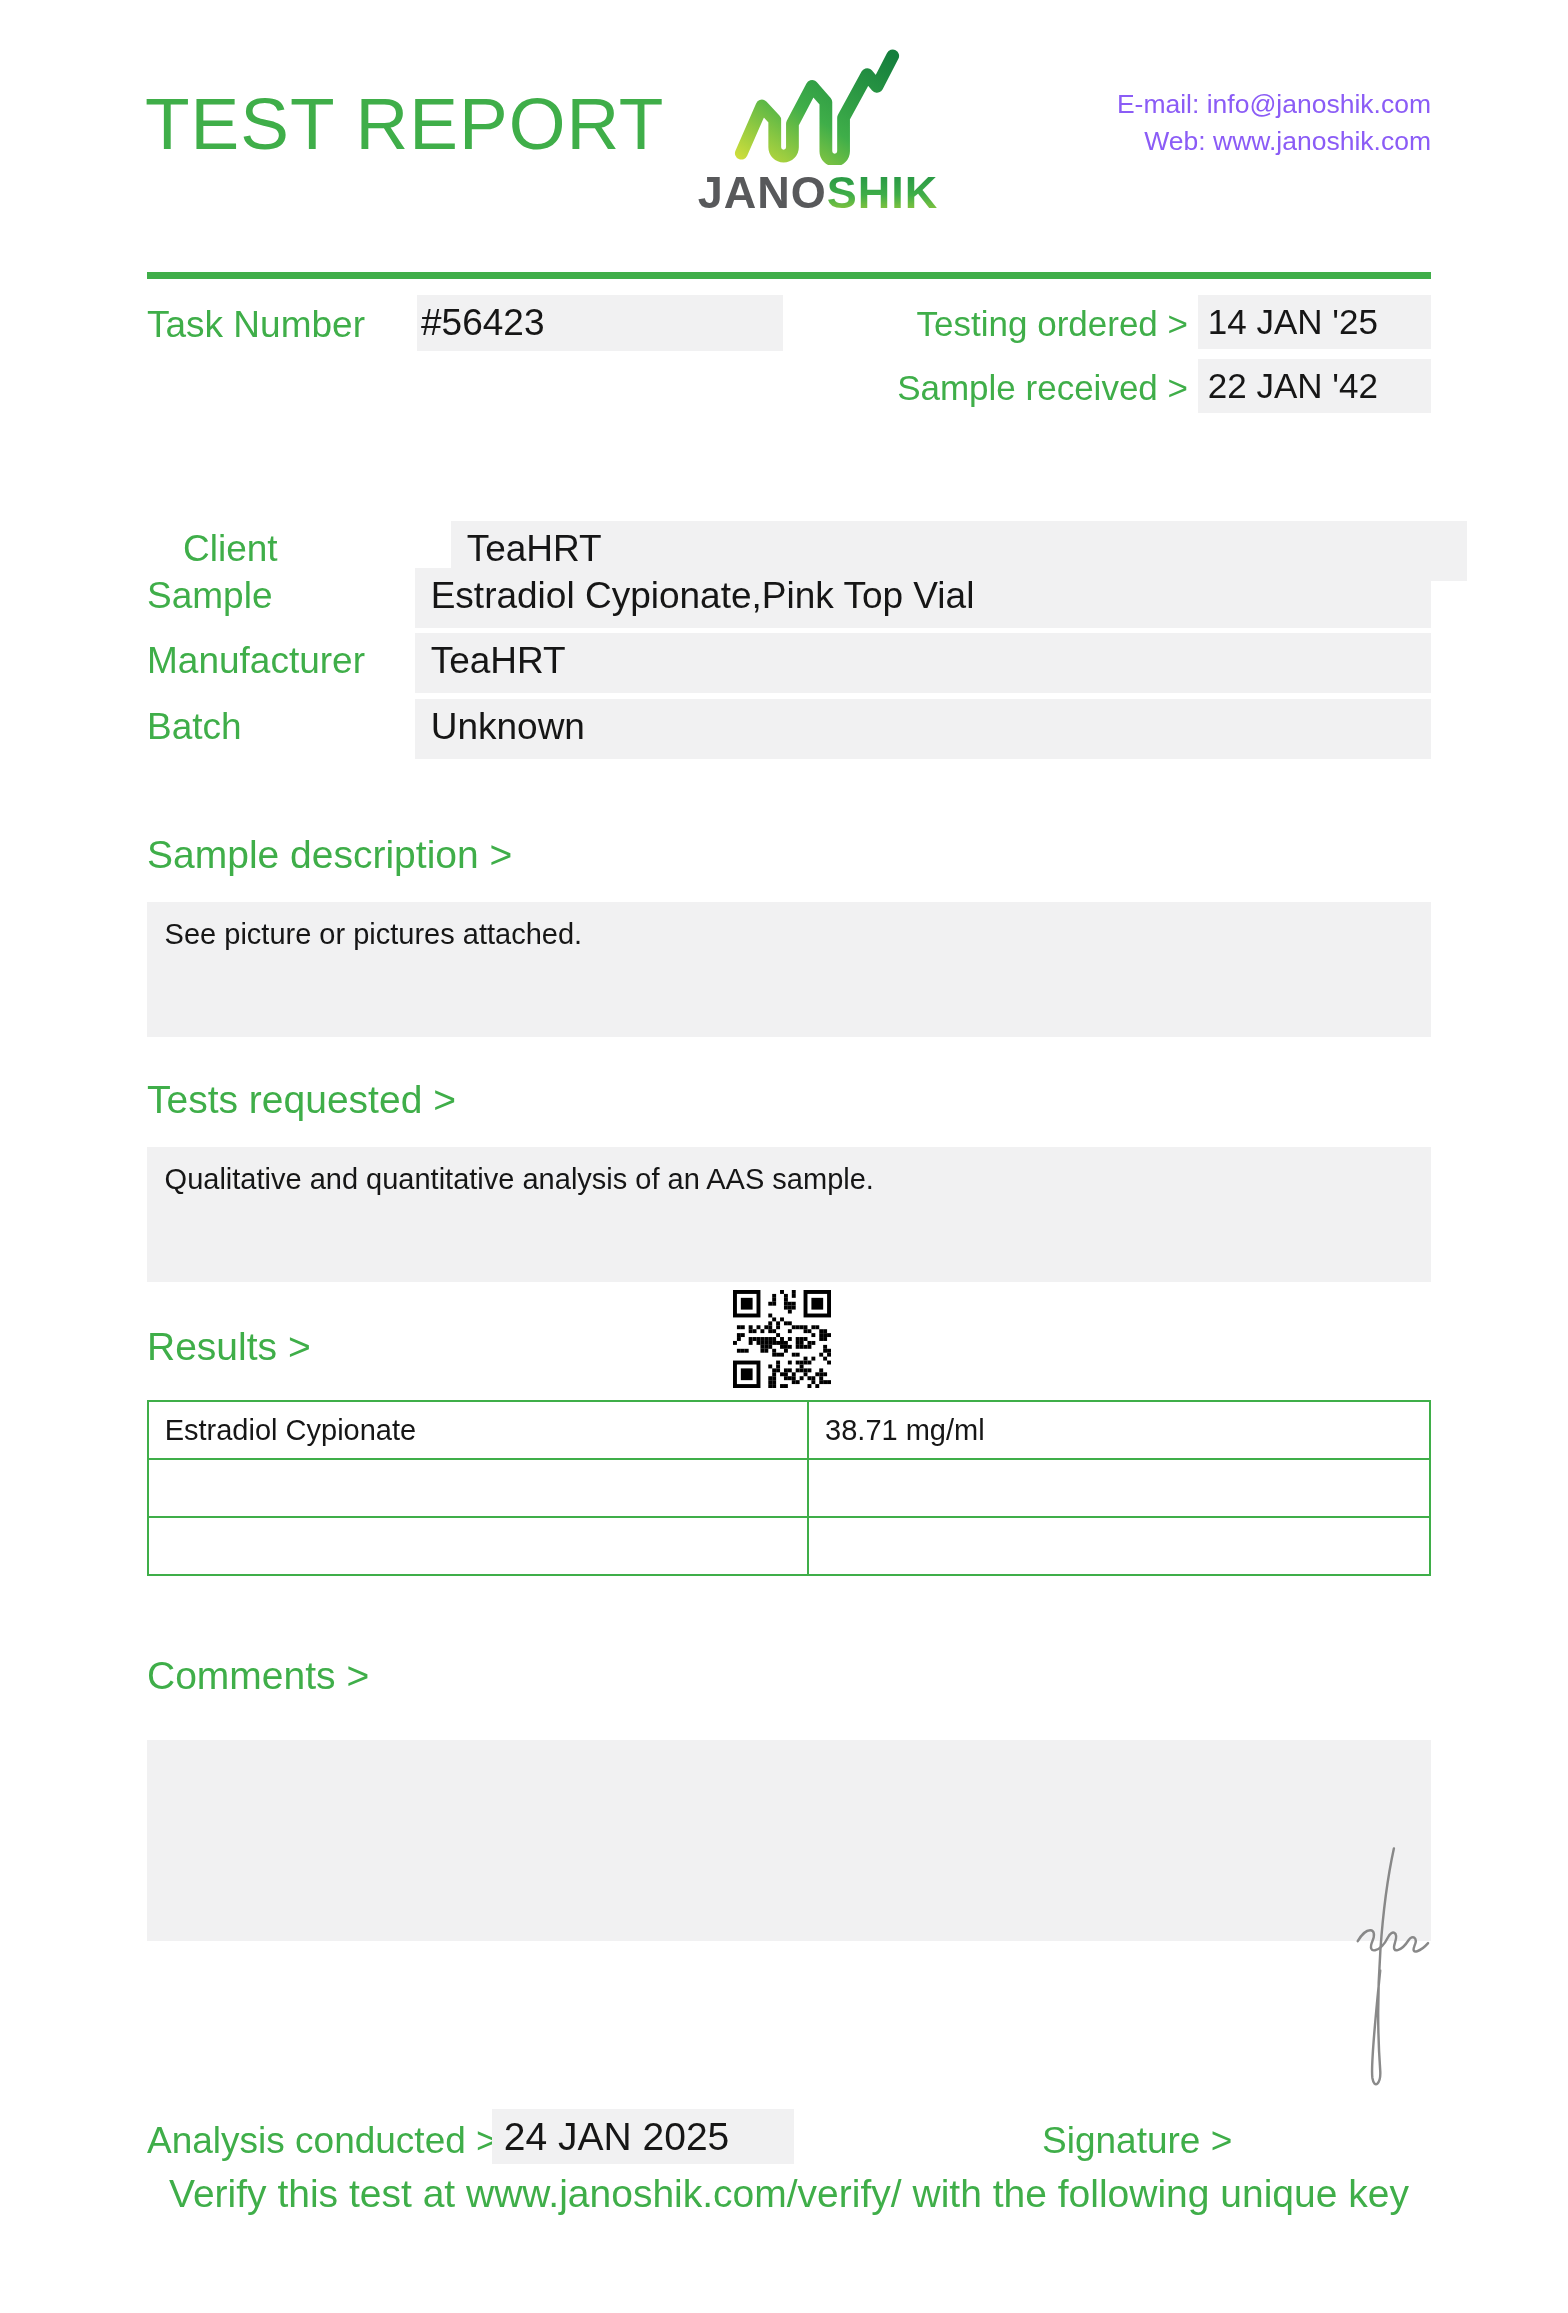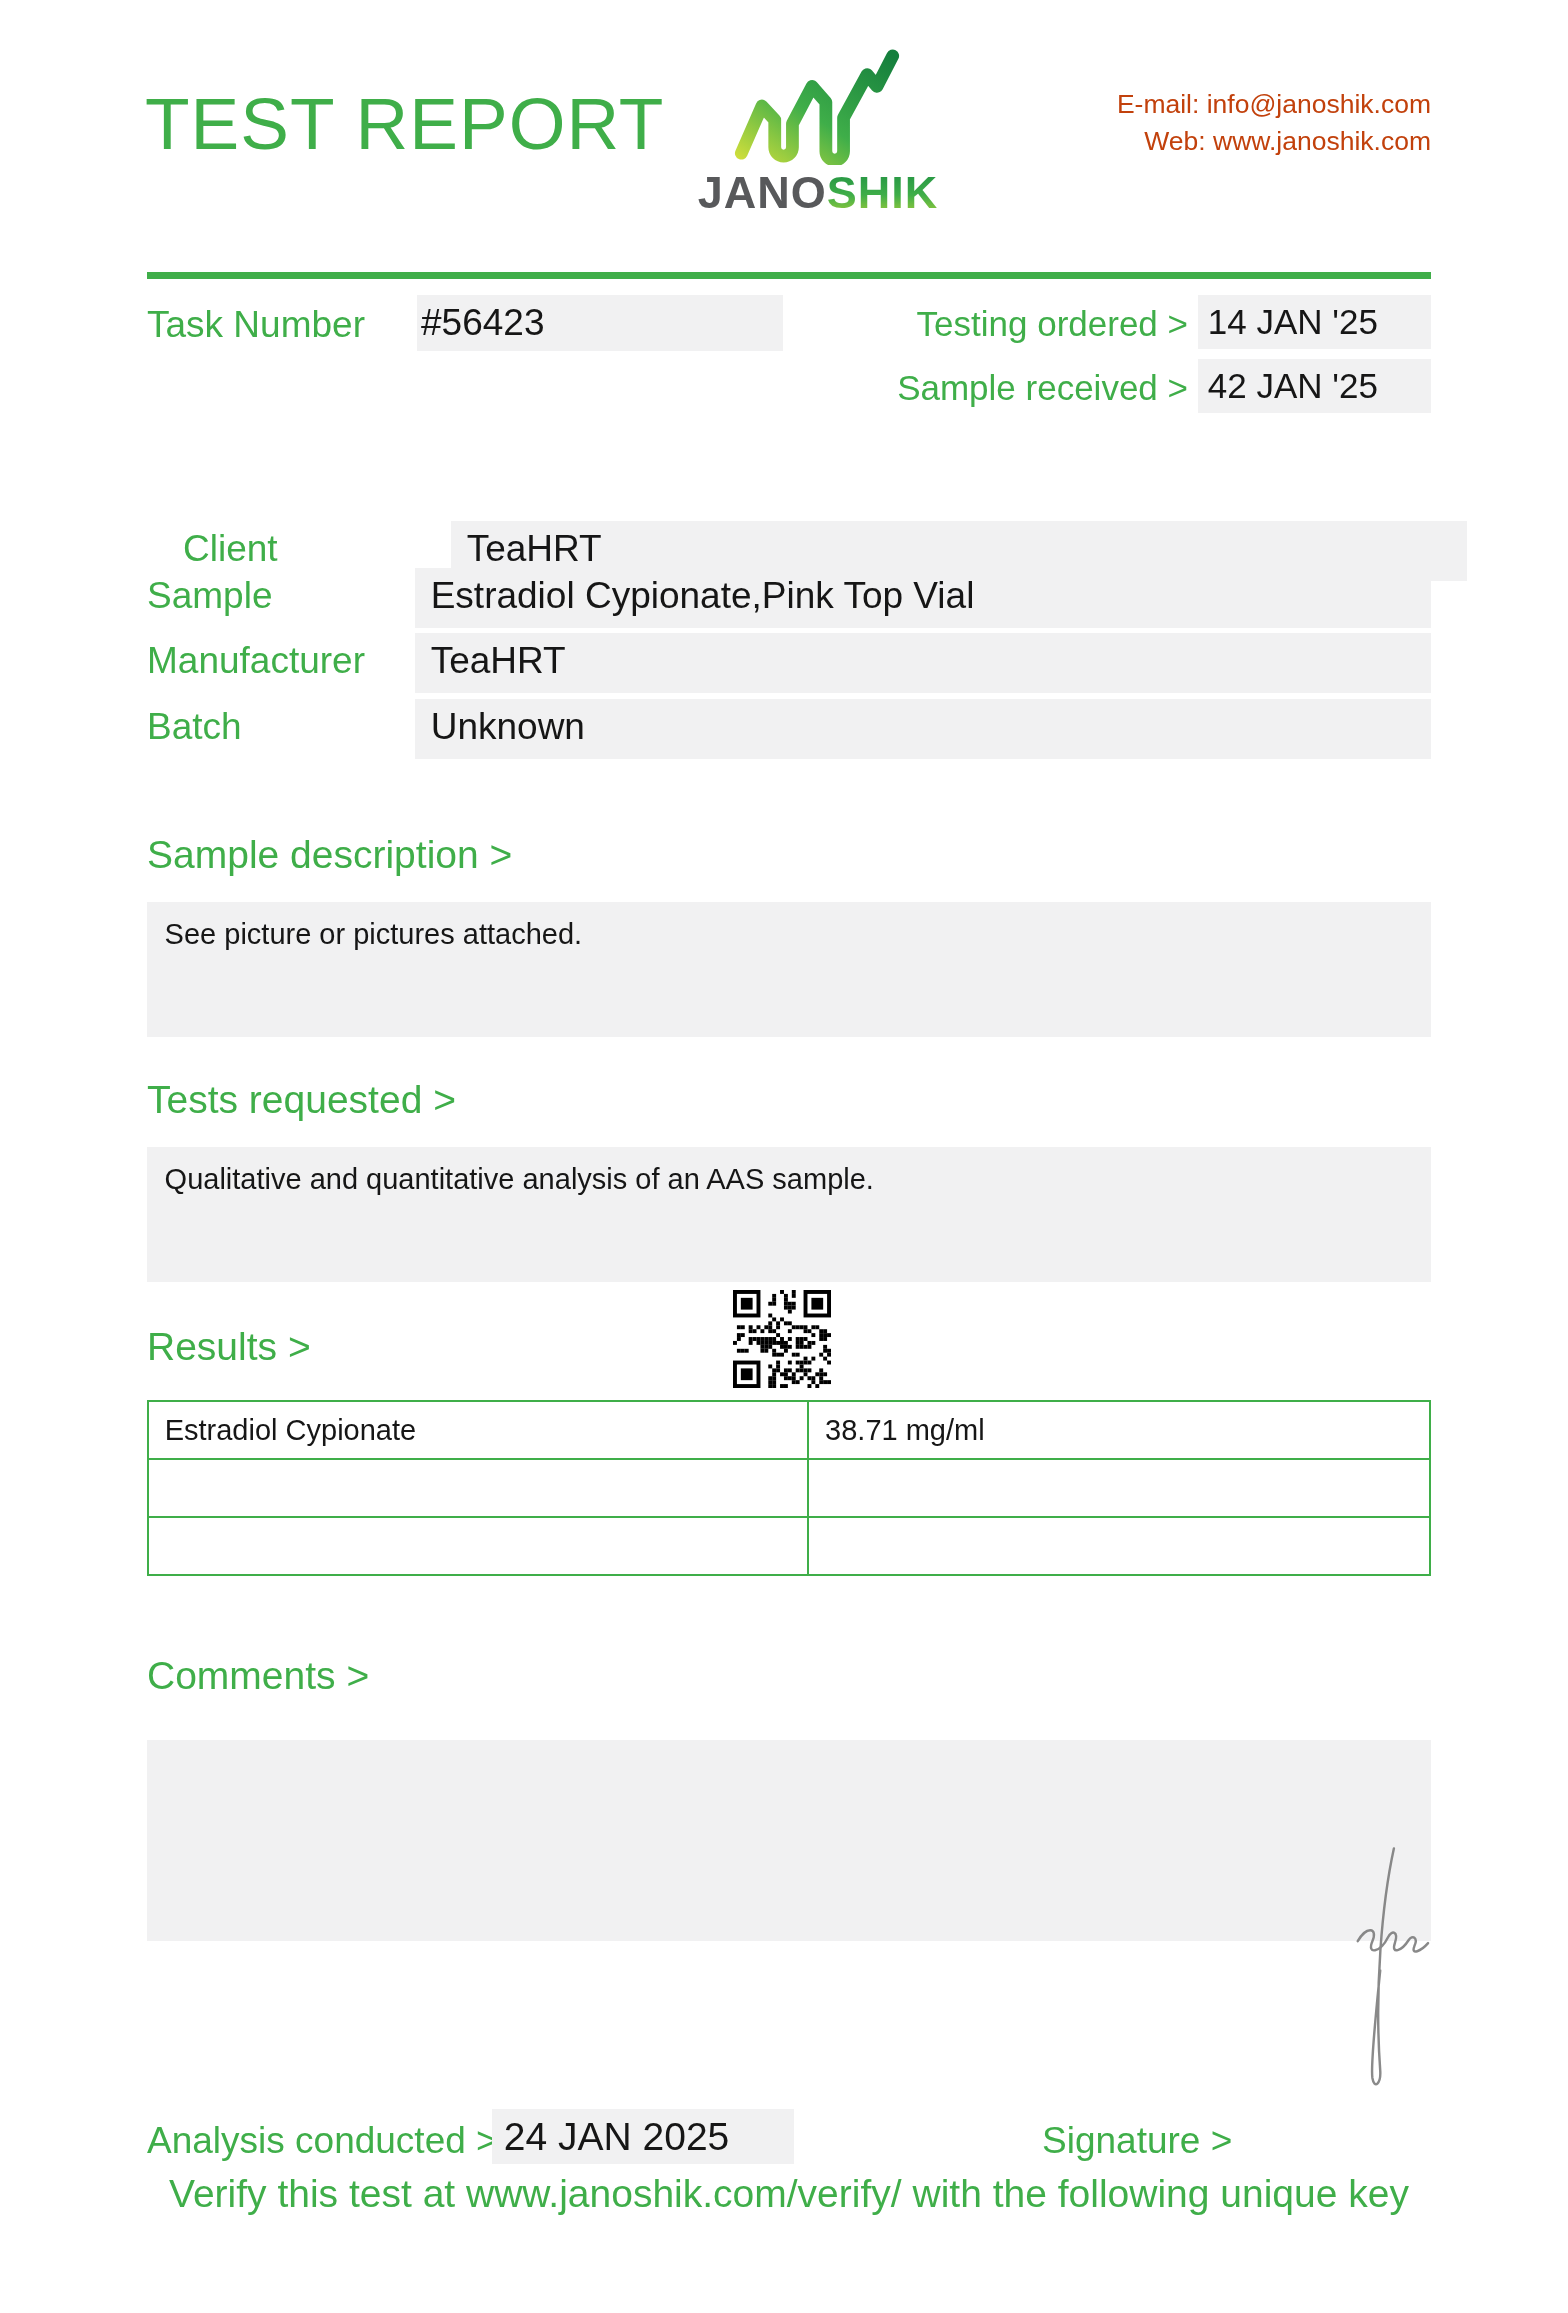--- a/index.html
+++ b/index.html
@@ -10,21 +10,21 @@
 
   .title{left:145px;top:82px;font-size:73px;font-weight:400;color:#3fae49;letter-spacing:1px;}
 
   .logo{left:676px;top:49px;width:284px;text-align:center;}
   .logo-icon{display:block;margin:0 auto;}
   .brand{font-size:45px;font-weight:700;letter-spacing:1px;margin-top:2px;}
   .brand-gray{color:#58595b;}
   .brand-green{background:linear-gradient(180deg,#1f8f43 0%,#3fae49 55%,#a9cf38 100%);
                -webkit-background-clip:text;background-clip:text;color:transparent;}
 
-  .contact{right:137px;top:86px;text-align:right;font-size:26.5px;line-height:37px;color:#c2410c;}
+  .contact{right:137px;top:86px;text-align:right;font-size:26.5px;line-height:37px;color:#8b5cf6;}
 
   .rule{left:147px;top:272px;width:1284px;height:6.9px;background:#3fae49;}
 
   .lbl{color:#3fae49;}
   .task-label{left:147px;top:297px;font-size:37px;line-height:56px;}
   .task-box{left:417px;top:295px;width:366px;height:56px;line-height:56px;font-size:37px;padding-left:4px;box-sizing:border-box;}
   .date-label1{left:833px;top:297px;width:355px;text-align:right;font-size:35px;line-height:54px;}
   .date-box1{left:1198px;top:295px;width:233px;height:54px;line-height:54px;font-size:35px;padding-left:9.8px;box-sizing:border-box;}
   .date-label2{left:833px;top:361px;width:355px;text-align:right;font-size:35px;line-height:54px;}
   .date-box2{left:1198px;top:359px;width:233px;height:54px;line-height:54px;font-size:35px;padding-left:9.8px;box-sizing:border-box;}
@@ -82,21 +82,21 @@
     <div>Web: www.janoshik.com</div>
   </div>
 
   <div class="abs rule"></div>
 
   <div class="abs task-label lbl">Task Number</div>
   <div class="abs task-box graybox">#56423</div>
   <div class="abs date-label1 lbl">Testing ordered &gt;</div>
   <div class="abs date-box1 graybox">14 JAN '25</div>
   <div class="abs date-label2 lbl">Sample received &gt;</div>
-  <div class="abs date-box2 graybox">42 JAN '25</div>
+  <div class="abs date-box2 graybox">22 JAN '42</div>
 
   <div class="abs detail-label lbl r0">Client</div>
   <div class="abs detail-box graybox r0">TeaHRT</div>
   <div class="abs detail-label lbl r1">Sample</div>
   <div class="abs detail-box graybox r1">Estradiol Cypionate,Pink Top Vial</div>
   <div class="abs detail-label lbl r2">Manufacturer</div>
   <div class="abs detail-box graybox r2">TeaHRT</div>
   <div class="abs detail-label lbl r3">Batch</div>
   <div class="abs detail-box graybox r3">Unknown</div>
 

